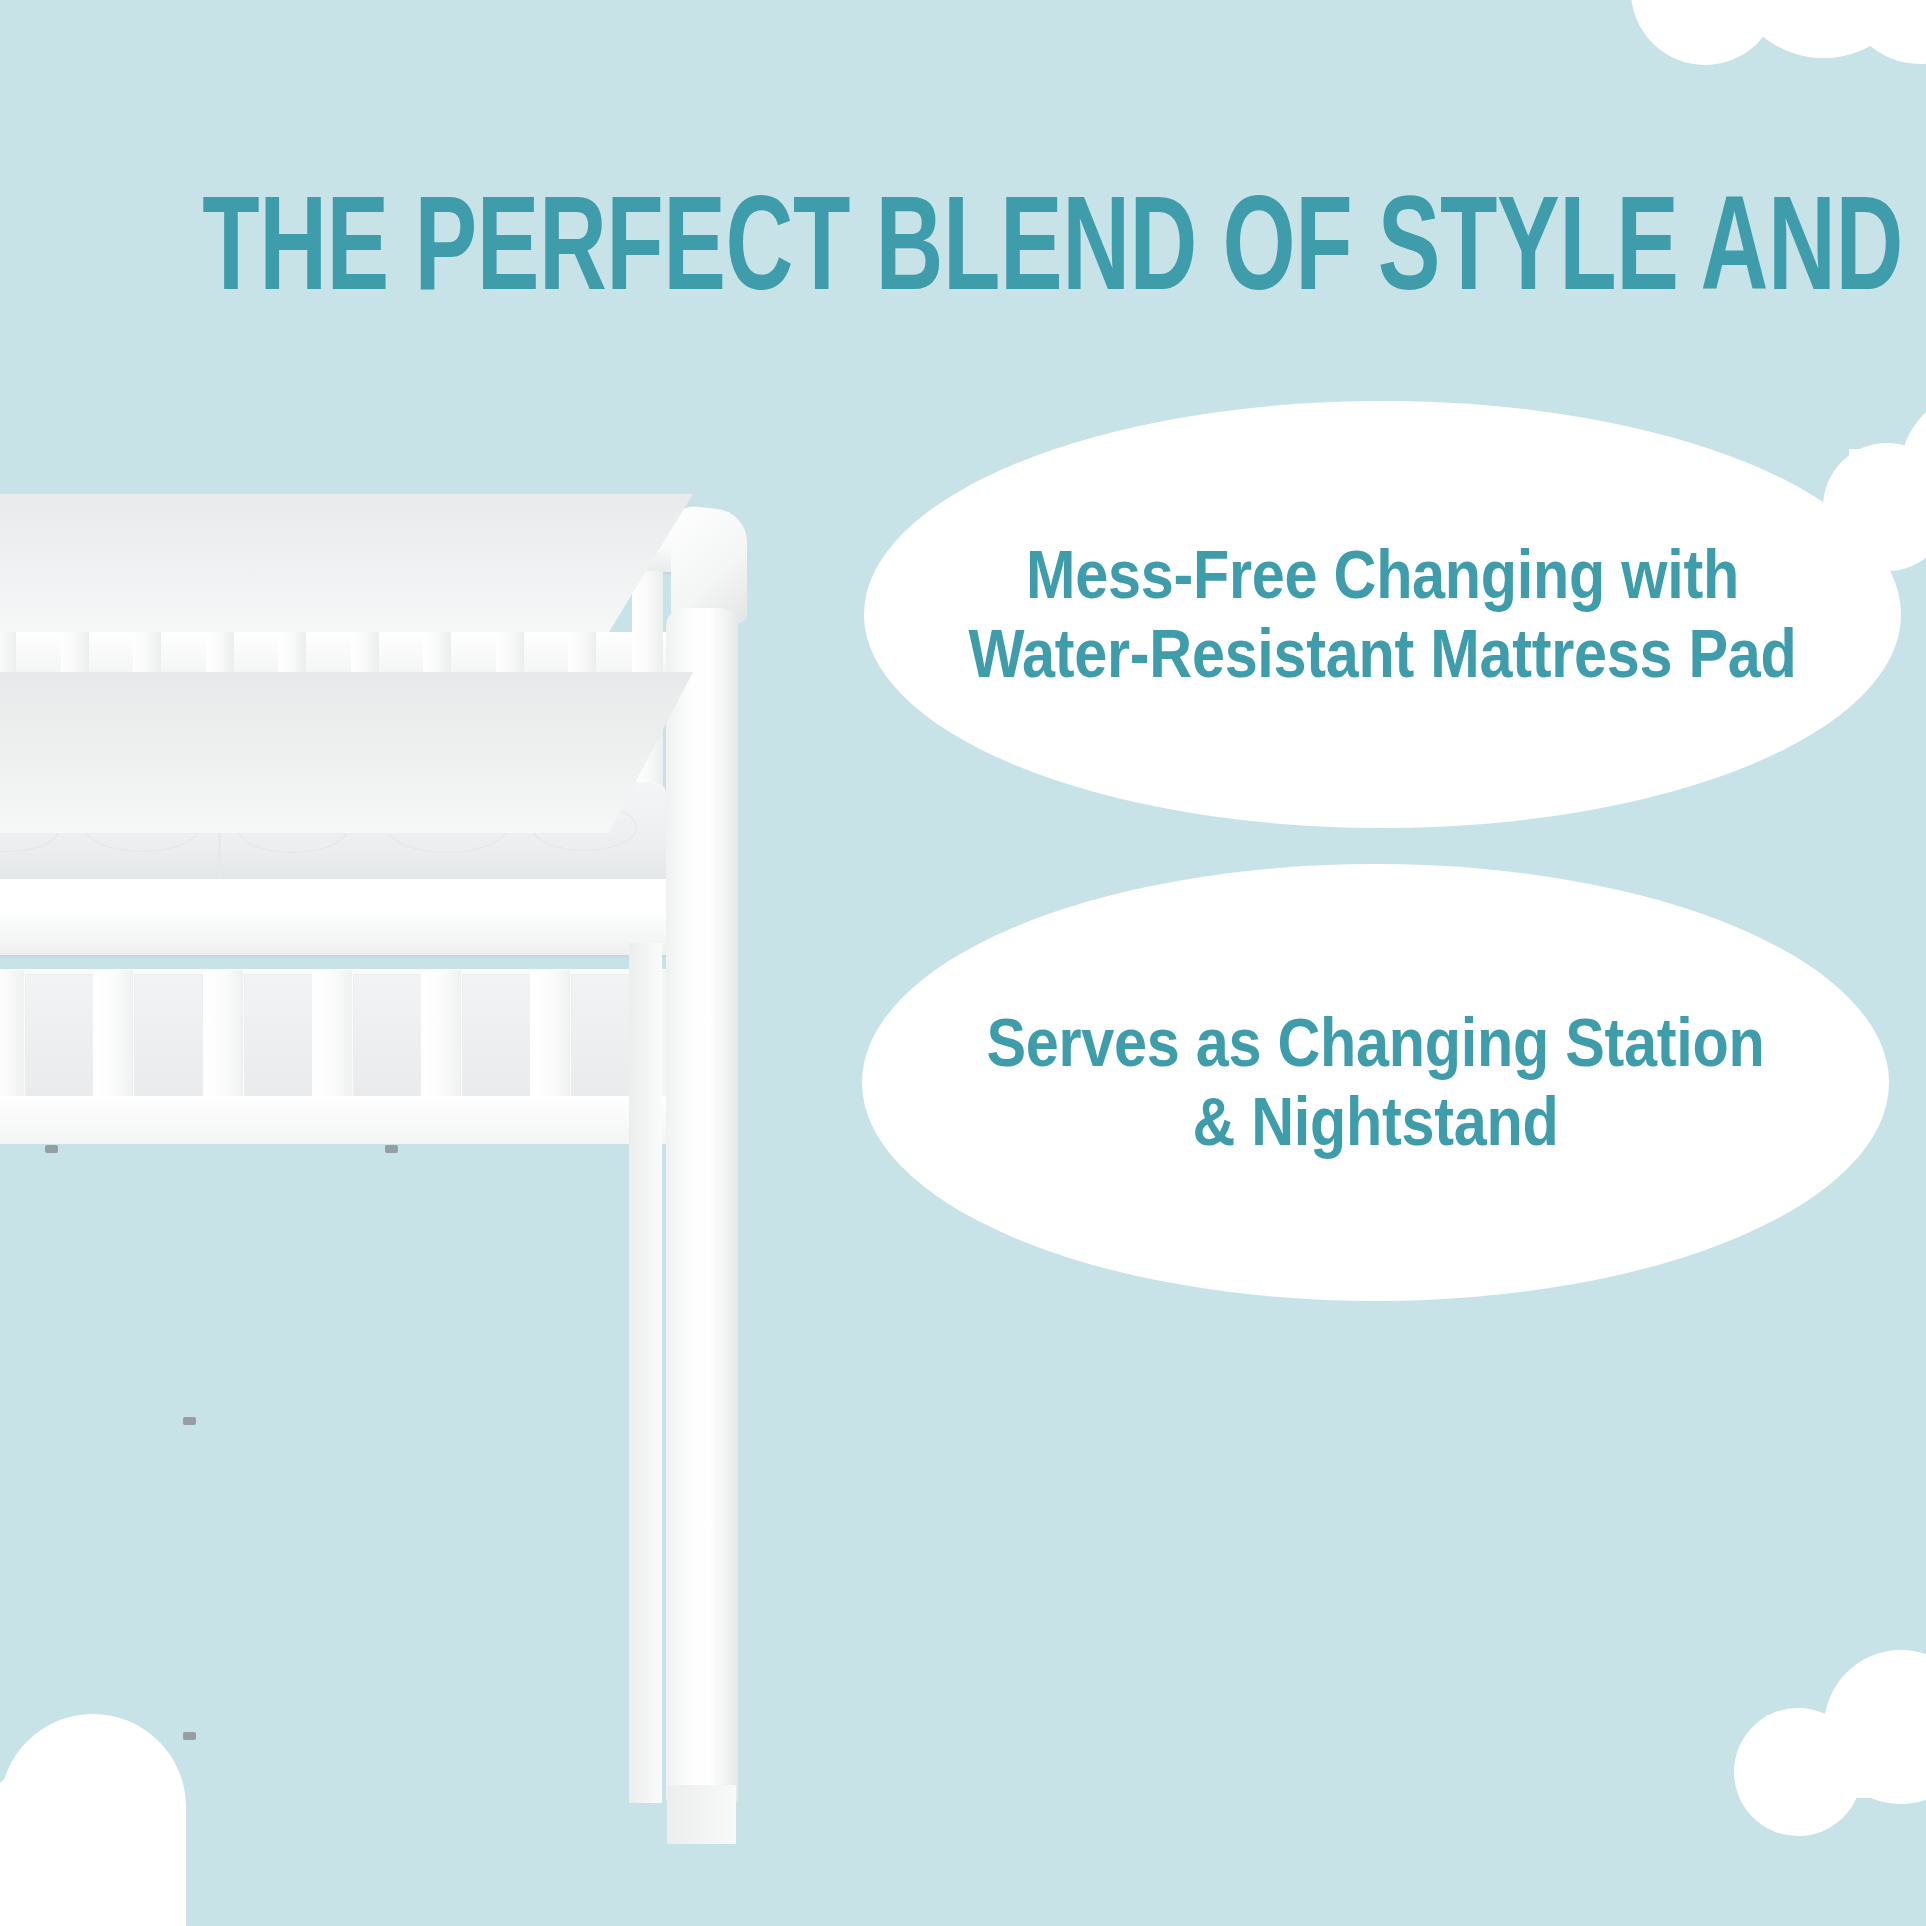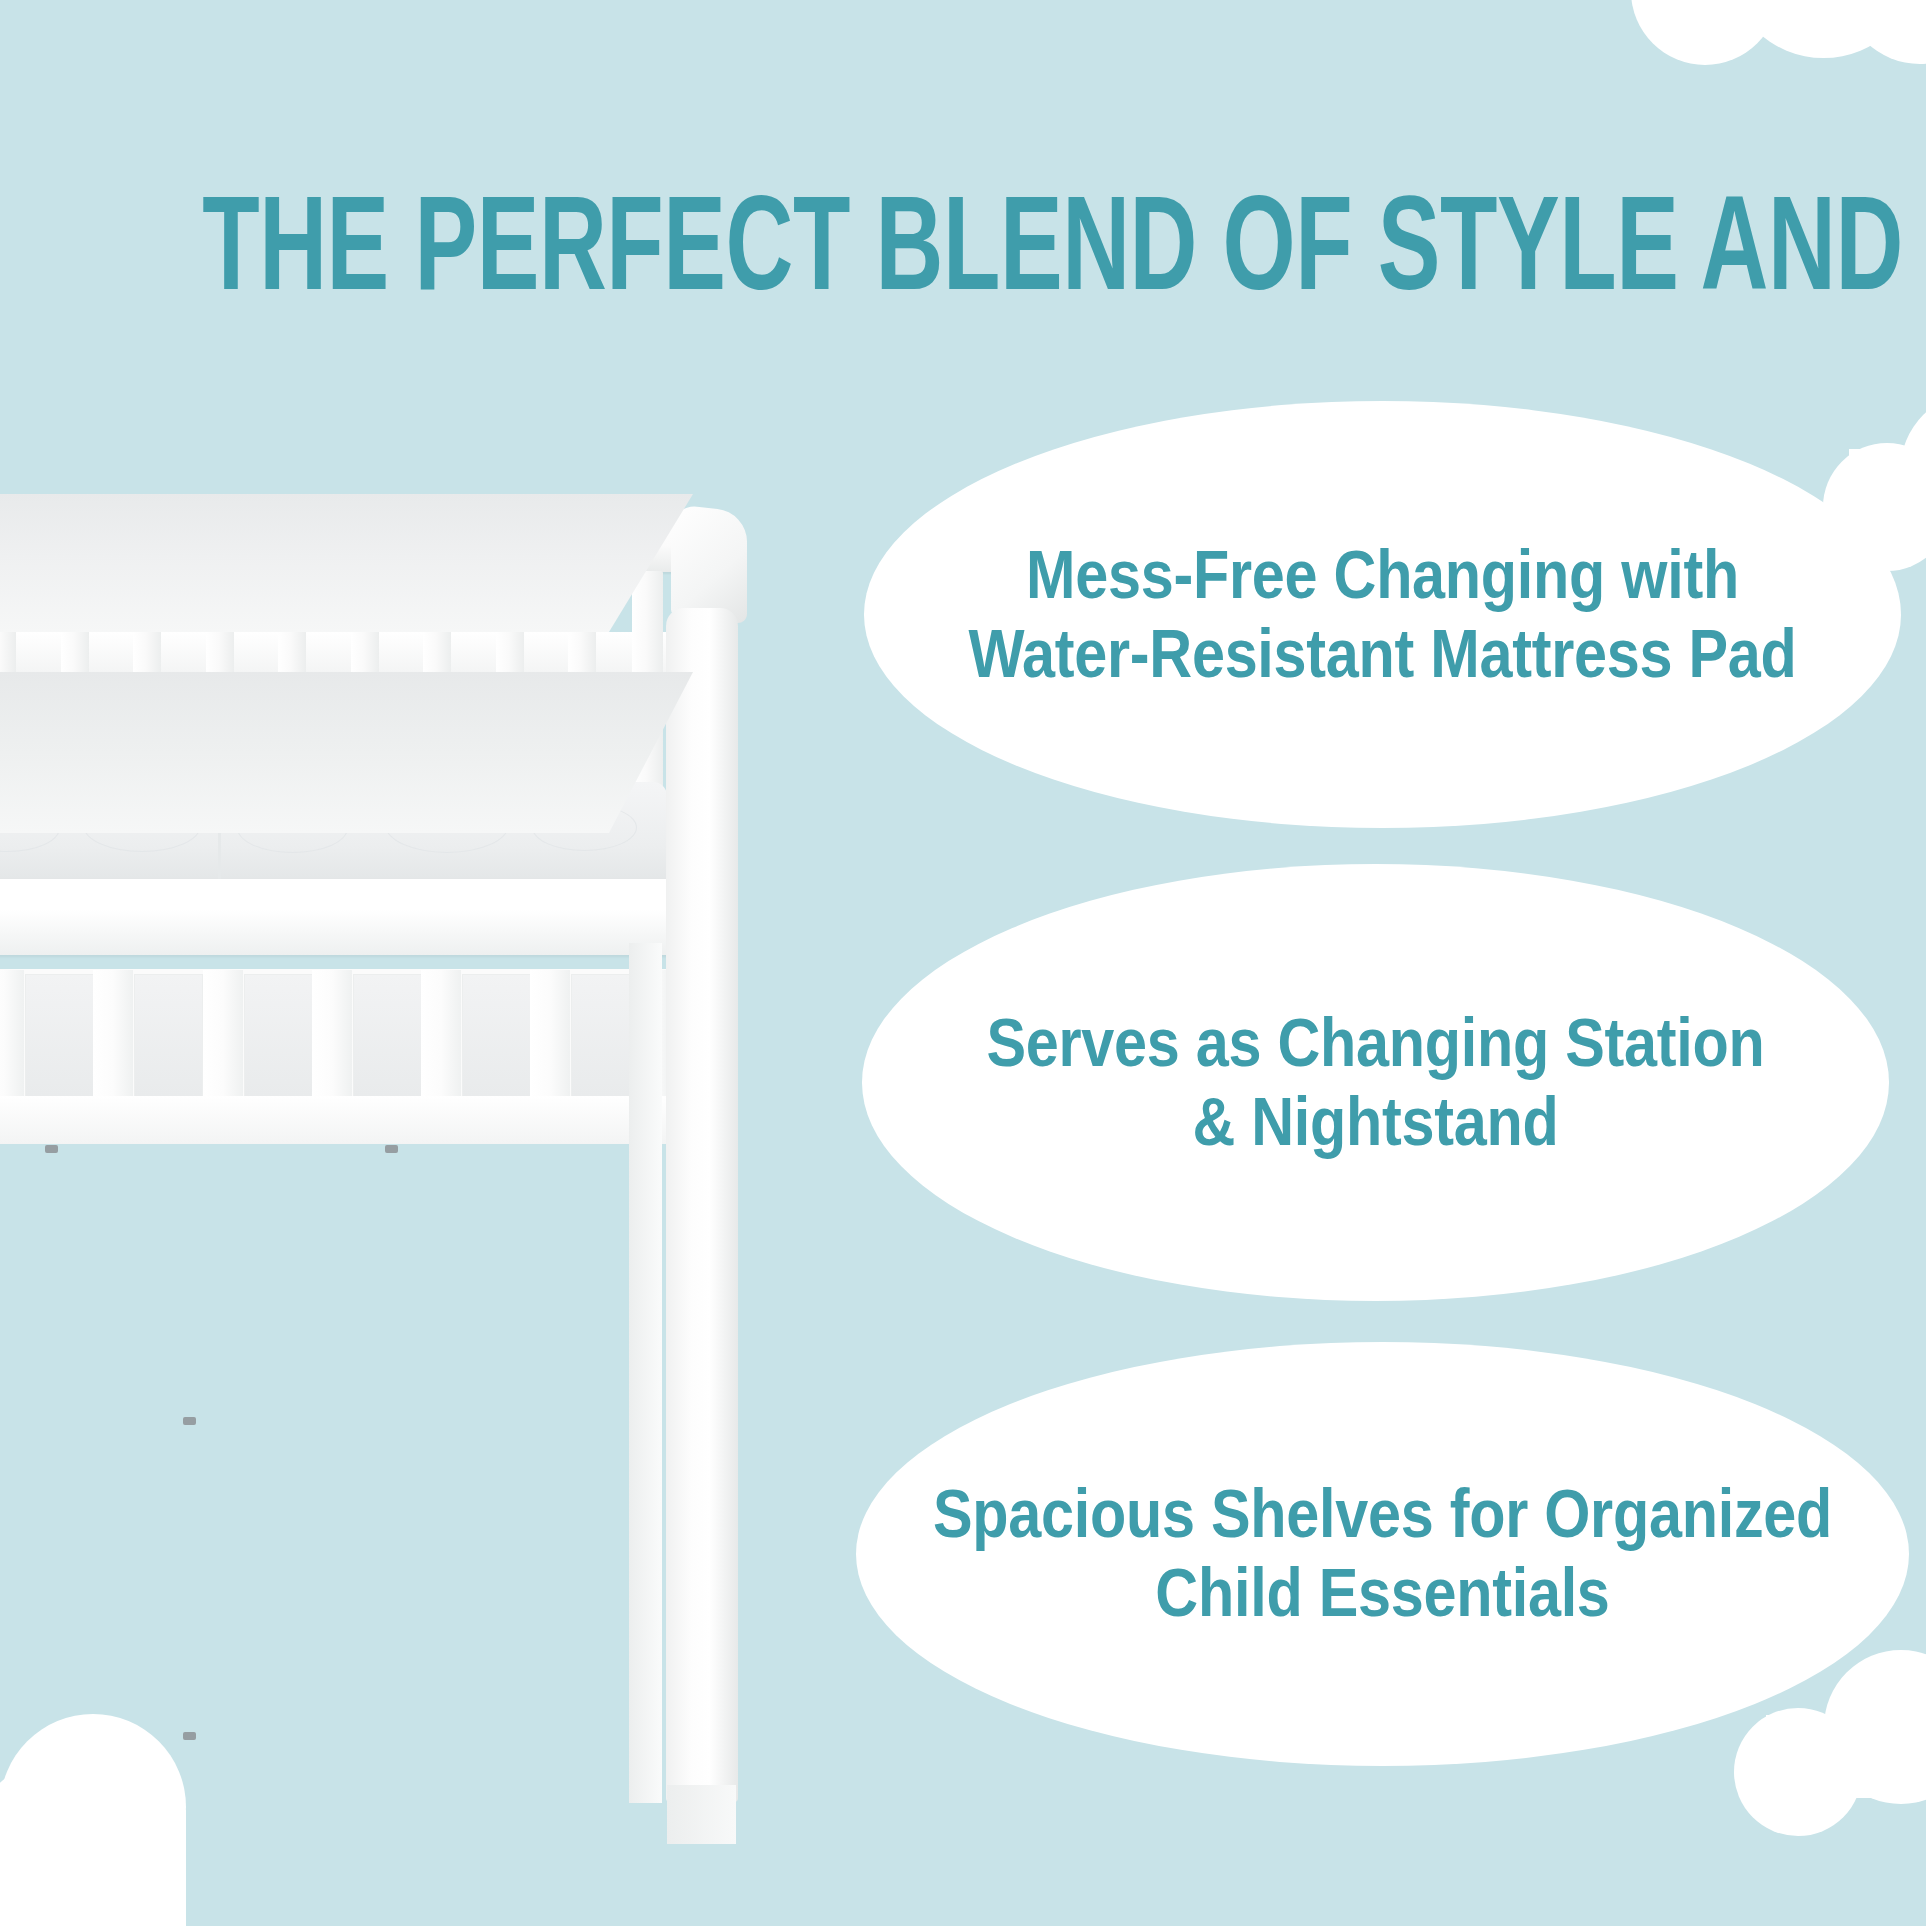--- a/index.html
+++ b/index.html
@@ -234,21 +234,15 @@
     </div>
   </div>
 
   <div class="callout" id="callout2">
     <div class="callout-text">
       <span>Serves as Changing Station</span><br>
       <span>&amp; Nightstand</span>
     </div>
   </div>
 
-  <div class="callout" id="callout3">
-    <div class="callout-text">
-      <span>Spacious Shelves for Organized</span><br>
-      <span>Child Essentials</span>
-    </div>
-  </div>
 
 </div>
 
 
 </body></html>

